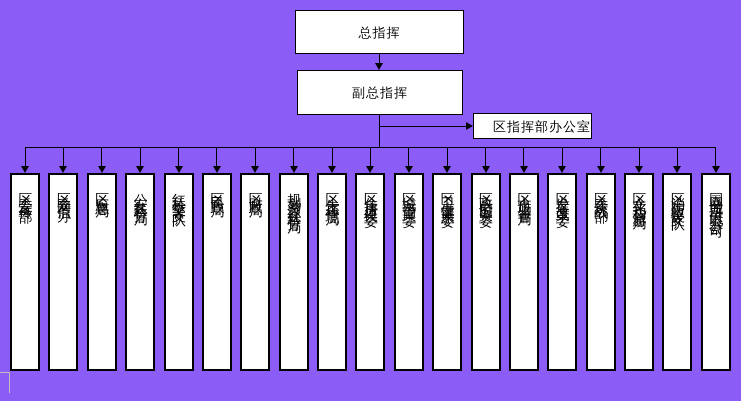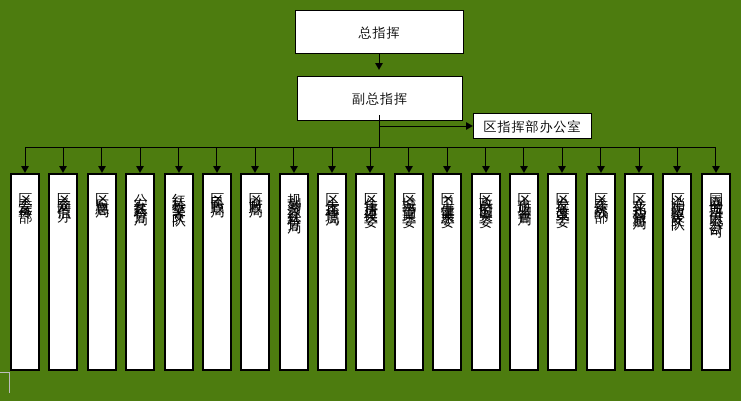--- a/index.html
+++ b/index.html
@@ -5,41 +5,41 @@
   * { margin: 0; padding: 0; box-sizing: border-box; }
   html, body { background: #ffffff; }
   body {
     font-family: "Liberation Serif", "DejaVu Serif", serif;
     color: #000000;
   }
   .canvas {
     position: relative;
     width: 741px;
     height: 401px;
-    background: #4d7c0f;
+    background: #8b5cf6;
     overflow: hidden;
   }
 
   
   .hbox {
     position: absolute;
     border: 1px solid #000000;
     background: #ffffff;
     display: flex;
     flex-direction: column;
     align-items: center;
     justify-content: center;
     text-align: center;
     font-size: 13px;
     line-height: 19px;
     letter-spacing: 1px;
   }
   .commander-box { left: 295px; top: 10px;  width: 169px; height: 44px; }
-  .deputy-box    { left: 297px; top: 70px;  width: 166px; height: 45px; margin-top: 6px; }
-  .office-box    { left: 473px; top: 113px; width: 119px; height: 26px; font-size: 13px; }
+  .deputy-box    { left: 297px; top: 70px;  width: 166px; height: 45px; }
+  .office-box    { left: 473px; top: 113px; width: 119px; height: 26px; font-size: 13px; align-items: flex-end; }
 
   
   .line { position: absolute; background: #000000; }
   .stem-top      { left: 379px; top: 54px;  width: 1px; height: 10px; }
   .stem-mid      { left: 379px; top: 115px; width: 1px; height: 33px; }
   .branch-h      { left: 379px; top: 126px; width: 87px; height: 1px; }
   .dist-line     { left: 25px;  top: 147px; width: 691px; height: 1px; }
 
   .head-down {
     position: absolute;

